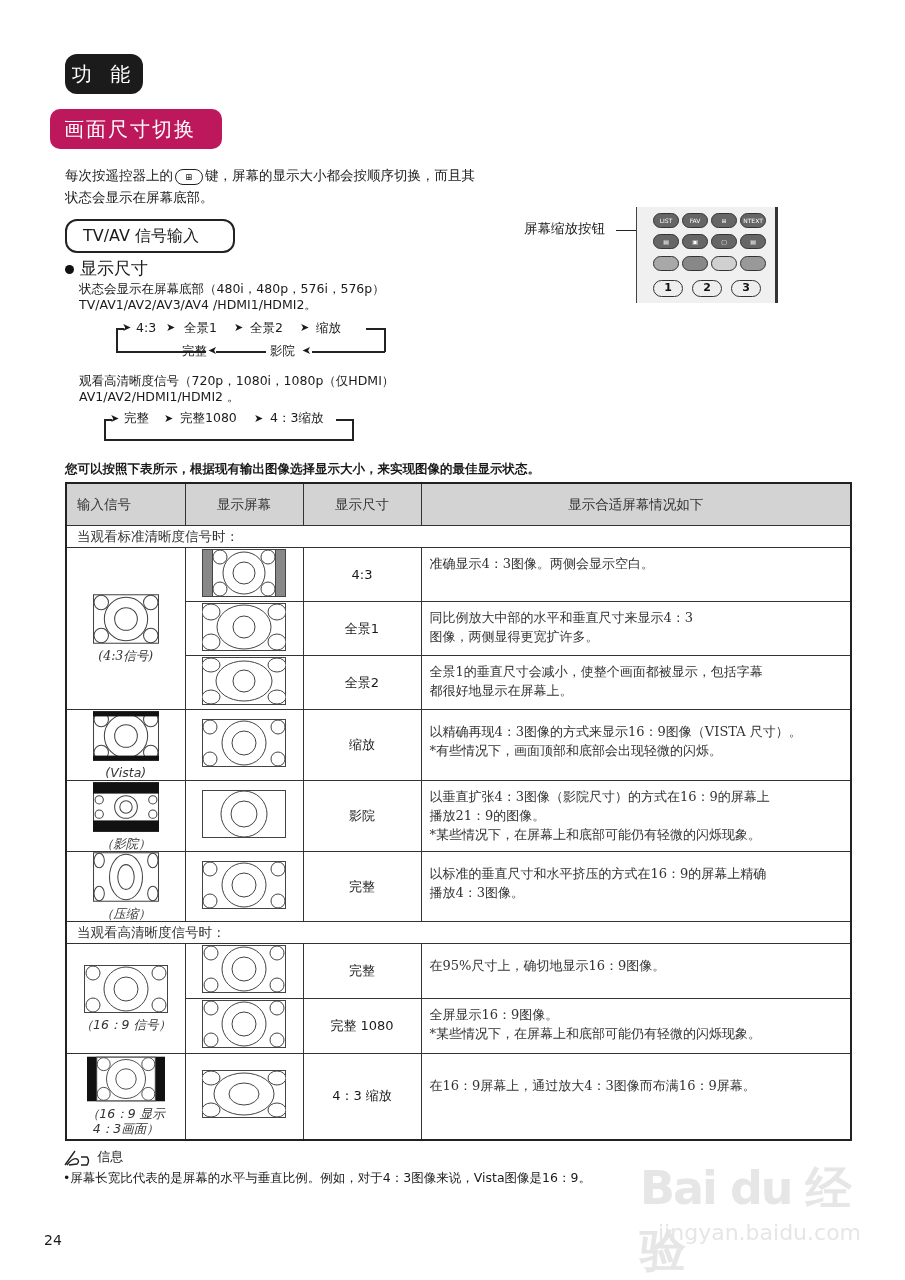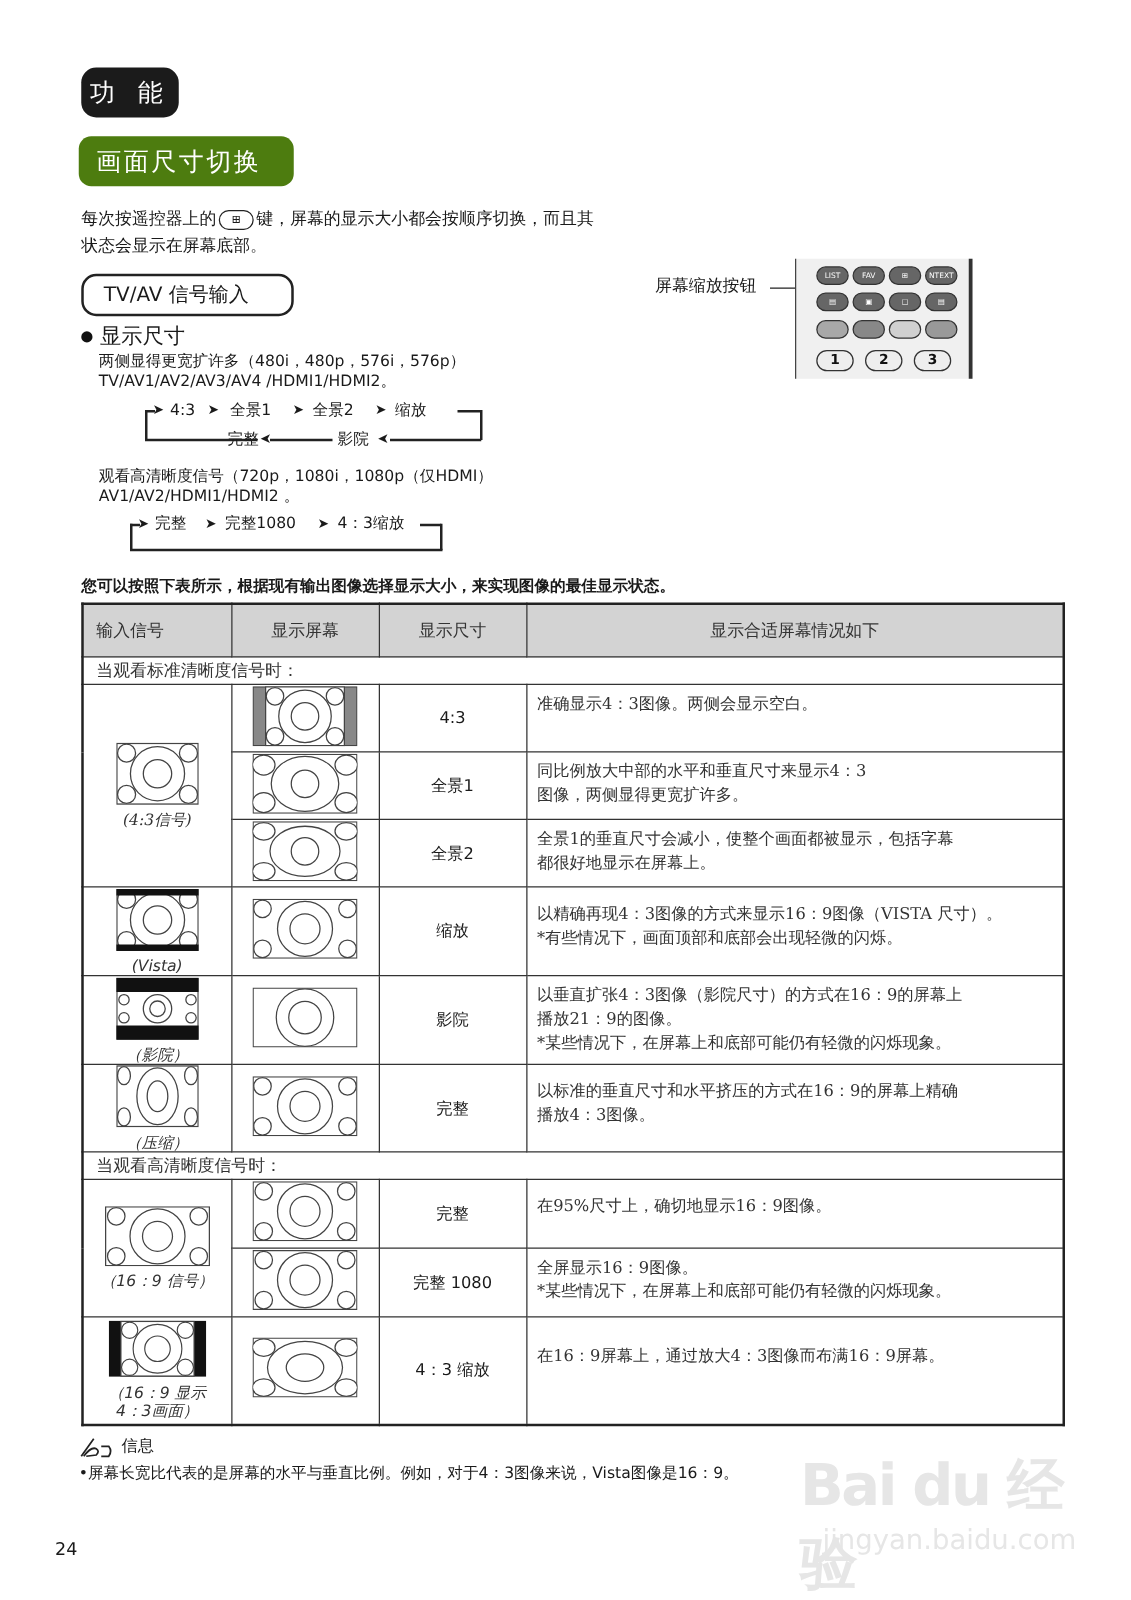--- a/index.html
+++ b/index.html
@@ -1,21 +1,21 @@
 <!DOCTYPE html>
 <html><head>
 <meta charset="utf-8">
 <style>
   html, body { margin:0; padding:0; }
   body { width:905px; height:1280px; background:#ffffff; position:relative; overflow:hidden;
          font-family: "DejaVu Sans", "Liberation Sans", sans-serif; color:#1a1a1a; }
   .abs { position:absolute; }
   .func-badge { left:65px; top:54px; width:78px; height:40px; background:#1b1b1b; border-radius:12px;
                 color:#fff; font-size:20px; line-height:40px; text-align:center; letter-spacing:6px; }
-  .section-badge { left:63px; top:109px; width:172px; height:40px; background:#4d7c0f; border-radius:10px;
+  .section-badge { left:50px; top:109px; width:172px; height:40px; background:#be185d; border-radius:10px;
                    color:#fff; font-size:20px; line-height:40px; padding-left:14px; box-sizing:border-box; letter-spacing:2px; }
   .intro { left:65px; top:164px; width:470px; font-family:"DejaVu Serif","Liberation Serif",serif; font-size:13.5px; line-height:22px; }
   .key-glyph { display:inline-block; width:28px; height:16px; border:1.5px solid #222; border-radius:9px; vertical-align:middle;
                font-size:9px; line-height:15px; text-align:center; margin:0 2px; box-sizing:border-box; }
   .tvav-box { left:65px; top:219px; width:170px; height:34px; border:2px solid #222; border-radius:12px; box-sizing:border-box;
               font-size:16px; line-height:30px; padding-left:16px; }
   .bullet-title { left:65px; top:257px; font-size:17px; }
   .bullet-title .dot { display:inline-block; width:9px; height:9px; background:#111; border-radius:50%; margin-right:6px; vertical-align:middle; }
   .line13 { font-size:12.5px; line-height:17px; left:79px; }
   .flow-item { position:absolute; white-space:nowrap; font-size:12.5px; }
@@ -77,21 +77,21 @@
   <div class="rbtn light" style="left:103px;top:49px;background:#999"></div>
   <div class="rnum" style="left:16px;top:73px">1</div>
   <div class="rnum" style="left:55px;top:73px">2</div>
   <div class="rnum" style="left:94px;top:73px">3</div>
 </div>
 
 <div class="abs tvav-box">TV/AV 信号输入</div>
 <div class="abs bullet-title">
   <span class="dot"></span><span>显示尺寸</span>
 </div>
-<div class="abs line13" style="top:280px">两侧显得更宽扩许多（480i，480p，576i，576p）</div>
+<div class="abs line13" style="top:280px">状态会显示在屏幕底部（480i，480p，576i，576p）</div>
 <div class="abs line13" style="top:296px">TV/AV1/AV2/AV3/AV4 /HDMI1/HDMI2。</div>
 
 <div class="abs" style="left:116px;top:318px;width:270px;height:42px;">
   <div class="abs" style="left:0;top:10px;width:1.5px;height:24px;background:#222"></div>
   <div class="abs" style="left:0;top:10px;width:8px;height:1.5px;background:#222"></div>
   <div class="abs" style="left:0;top:33px;width:90px;height:1.5px;background:#222"></div>
   <div class="abs" style="left:268px;top:10px;width:1.5px;height:24px;background:#222"></div>
   <div class="abs" style="left:250px;top:10px;width:19px;height:1.5px;background:#222"></div>
   <span class="arrow" style="left:6px;top:3px">➤</span>
   <span class="flow-item" style="left:20px;top:2px">4:3</span>

